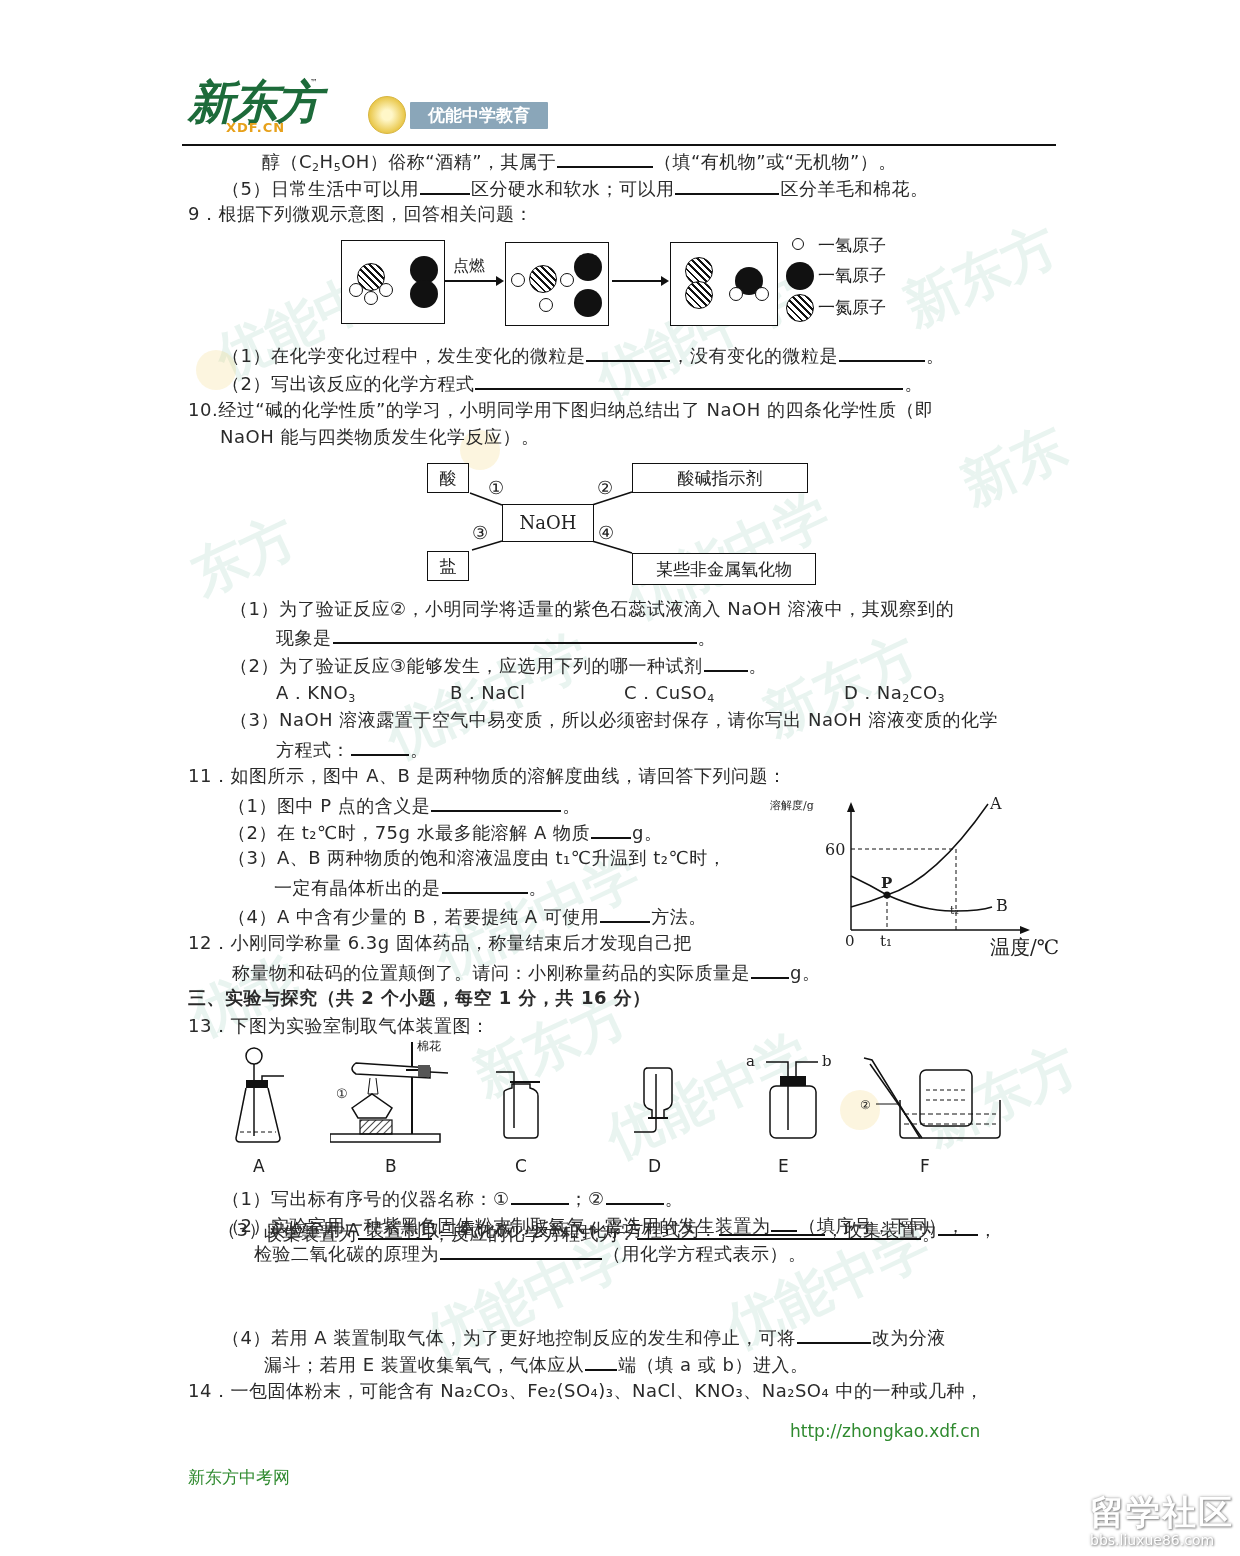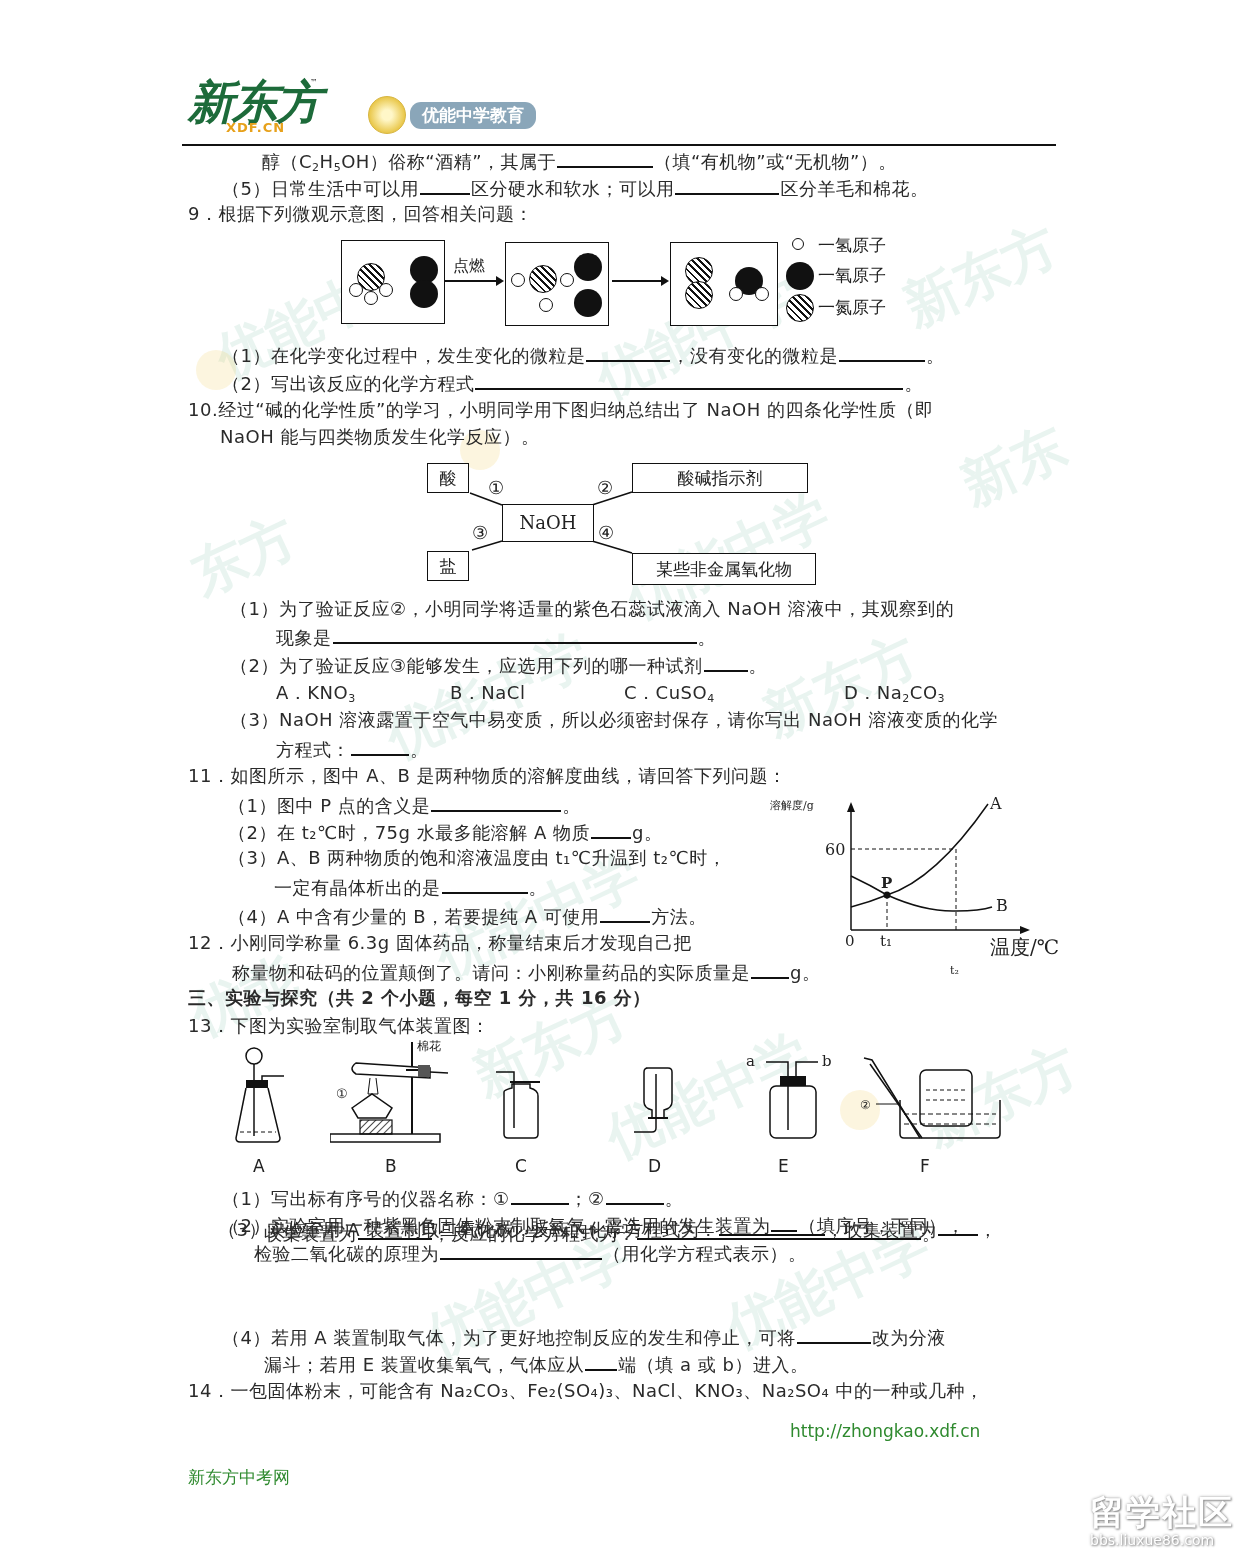--- a/index.html
+++ b/index.html
@@ -10,21 +10,21 @@
   .bold{font-weight:bold;}
   sub{font-size:11px;vertical-align:-3px;line-height:0;}
   .wm{position:absolute;color:rgba(40,150,110,0.10);font-weight:bold;font-size:54px;transform:rotate(-25deg);pointer-events:none;white-space:nowrap;font-family:"DejaVu Sans",sans-serif;}
   .wm2{position:absolute;width:40px;height:40px;border-radius:50%;background:rgba(240,200,80,0.18);pointer-events:none;}
   .logo-xdf{position:absolute;left:188px;top:78px;}
   .logo-xdf .cn{font-family:"DejaVu Serif",serif;font-style:italic;font-weight:bold;font-size:46px;color:#1d6b3a;letter-spacing:-2px;line-height:48px;}
   .logo-xdf .en{font-size:13px;font-weight:bold;color:#e7a11b;margin-left:38px;margin-top:-6px;letter-spacing:1px;}
   .logo-xdf .tm{position:absolute;left:122px;top:0;font-size:8px;color:#333;}
   .logo-yn{position:absolute;left:368px;top:96px;display:flex;align-items:center;}
   .logo-yn .circ{width:36px;height:36px;border-radius:50%;background:radial-gradient(circle,#fff7c8 20%,#e9c74a 70%);border:1px solid #d7b540;}
-  .logo-yn .txt{margin-left:4px;background:#8aa6b9;color:#fff;font-size:17px;font-weight:bold;padding:2px 12px;border-radius:11px;}
+  .logo-yn .txt{margin-left:4px;background:#8aa6b9;color:#fff;font-size:17px;font-weight:bold;padding:2px 18px;border-radius:1px;}
   .header-rule{position:absolute;left:182px;top:144px;width:874px;height:2px;background:#111;}
   .box{position:absolute;border:1.5px solid #111;background:#fff;}
   .atom{position:absolute;border-radius:50%;box-sizing:border-box;}
   .h{width:14px;height:14px;border:1.5px solid #111;background:#fff;}
   .o{width:28px;height:28px;background:#111;}
   .n{width:28px;height:28px;border:1.5px solid #111;background:repeating-linear-gradient(45deg,#111 0 2px,#fff 2px 5px);}
   .serif{font-family:"DejaVu Serif","Liberation Serif",serif;}
   .footer-left{position:absolute;left:188px;top:1466px;font-size:17px;color:#2f8a2f;}
   .footer-right{position:absolute;left:790px;top:1421px;font-size:17px;color:#2f8a2f;}
   .liuxue{position:absolute;left:1090px;top:1490px;color:#fff;text-shadow:0 0 3px #999,1px 1px 2px #888;}
@@ -184,21 +184,21 @@
     <path d="M91,86 Q110,95 127,105 Q165,122 196,121 Q220,121 232,117" fill="none" stroke="#111" stroke-width="1.5"></path>
     <circle cx="127" cy="105" r="3.5" fill="#111"></circle>
   </svg>
   <div class="abs serif" style="left:770px;top:798px;font-size:11px;">溶解度/g</div>
   <div class="abs serif" style="left:825px;top:840px;font-size:16px;">60</div>
   <div class="abs serif" style="left:990px;top:794px;font-size:16px;">A</div>
   <div class="abs serif" style="left:996px;top:896px;font-size:16px;">B</div>
   <div class="abs serif" style="left:881px;top:874px;font-size:15px;font-weight:bold;">P</div>
   <div class="abs serif" style="left:845px;top:932px;font-size:15px;">0</div>
   <div class="abs serif" style="left:880px;top:932px;font-size:15px;">t₁</div>
-  <div class="abs serif" style="left:950px;top:964px;font-size:11px;">t₂</div>
+  <div class="abs serif" style="left:950px;top:904px;font-size:11px;">t₂</div>
   <div class="abs serif" style="left:990px;top:934px;font-size:20px;">温度/℃</div>
 </div>
 
 <div class="line" style="left:188px;top:931px;">12．小刚同学称量 6.3g 固体药品，称量结束后才发现自己把</div>
 <div class="line" style="left:232px;top:959px;">
   <span>称量物和砝码的位置颠倒了。请问：小刚称量药品的实际质量是</span><span class="blank" style="width:38px"></span><span>g。</span>
 </div>
 
 <div class="line bold" style="left:188px;top:986px;">三、实验与探究（共 2 个小题，每空 1 分，共 16 分）</div>
 

